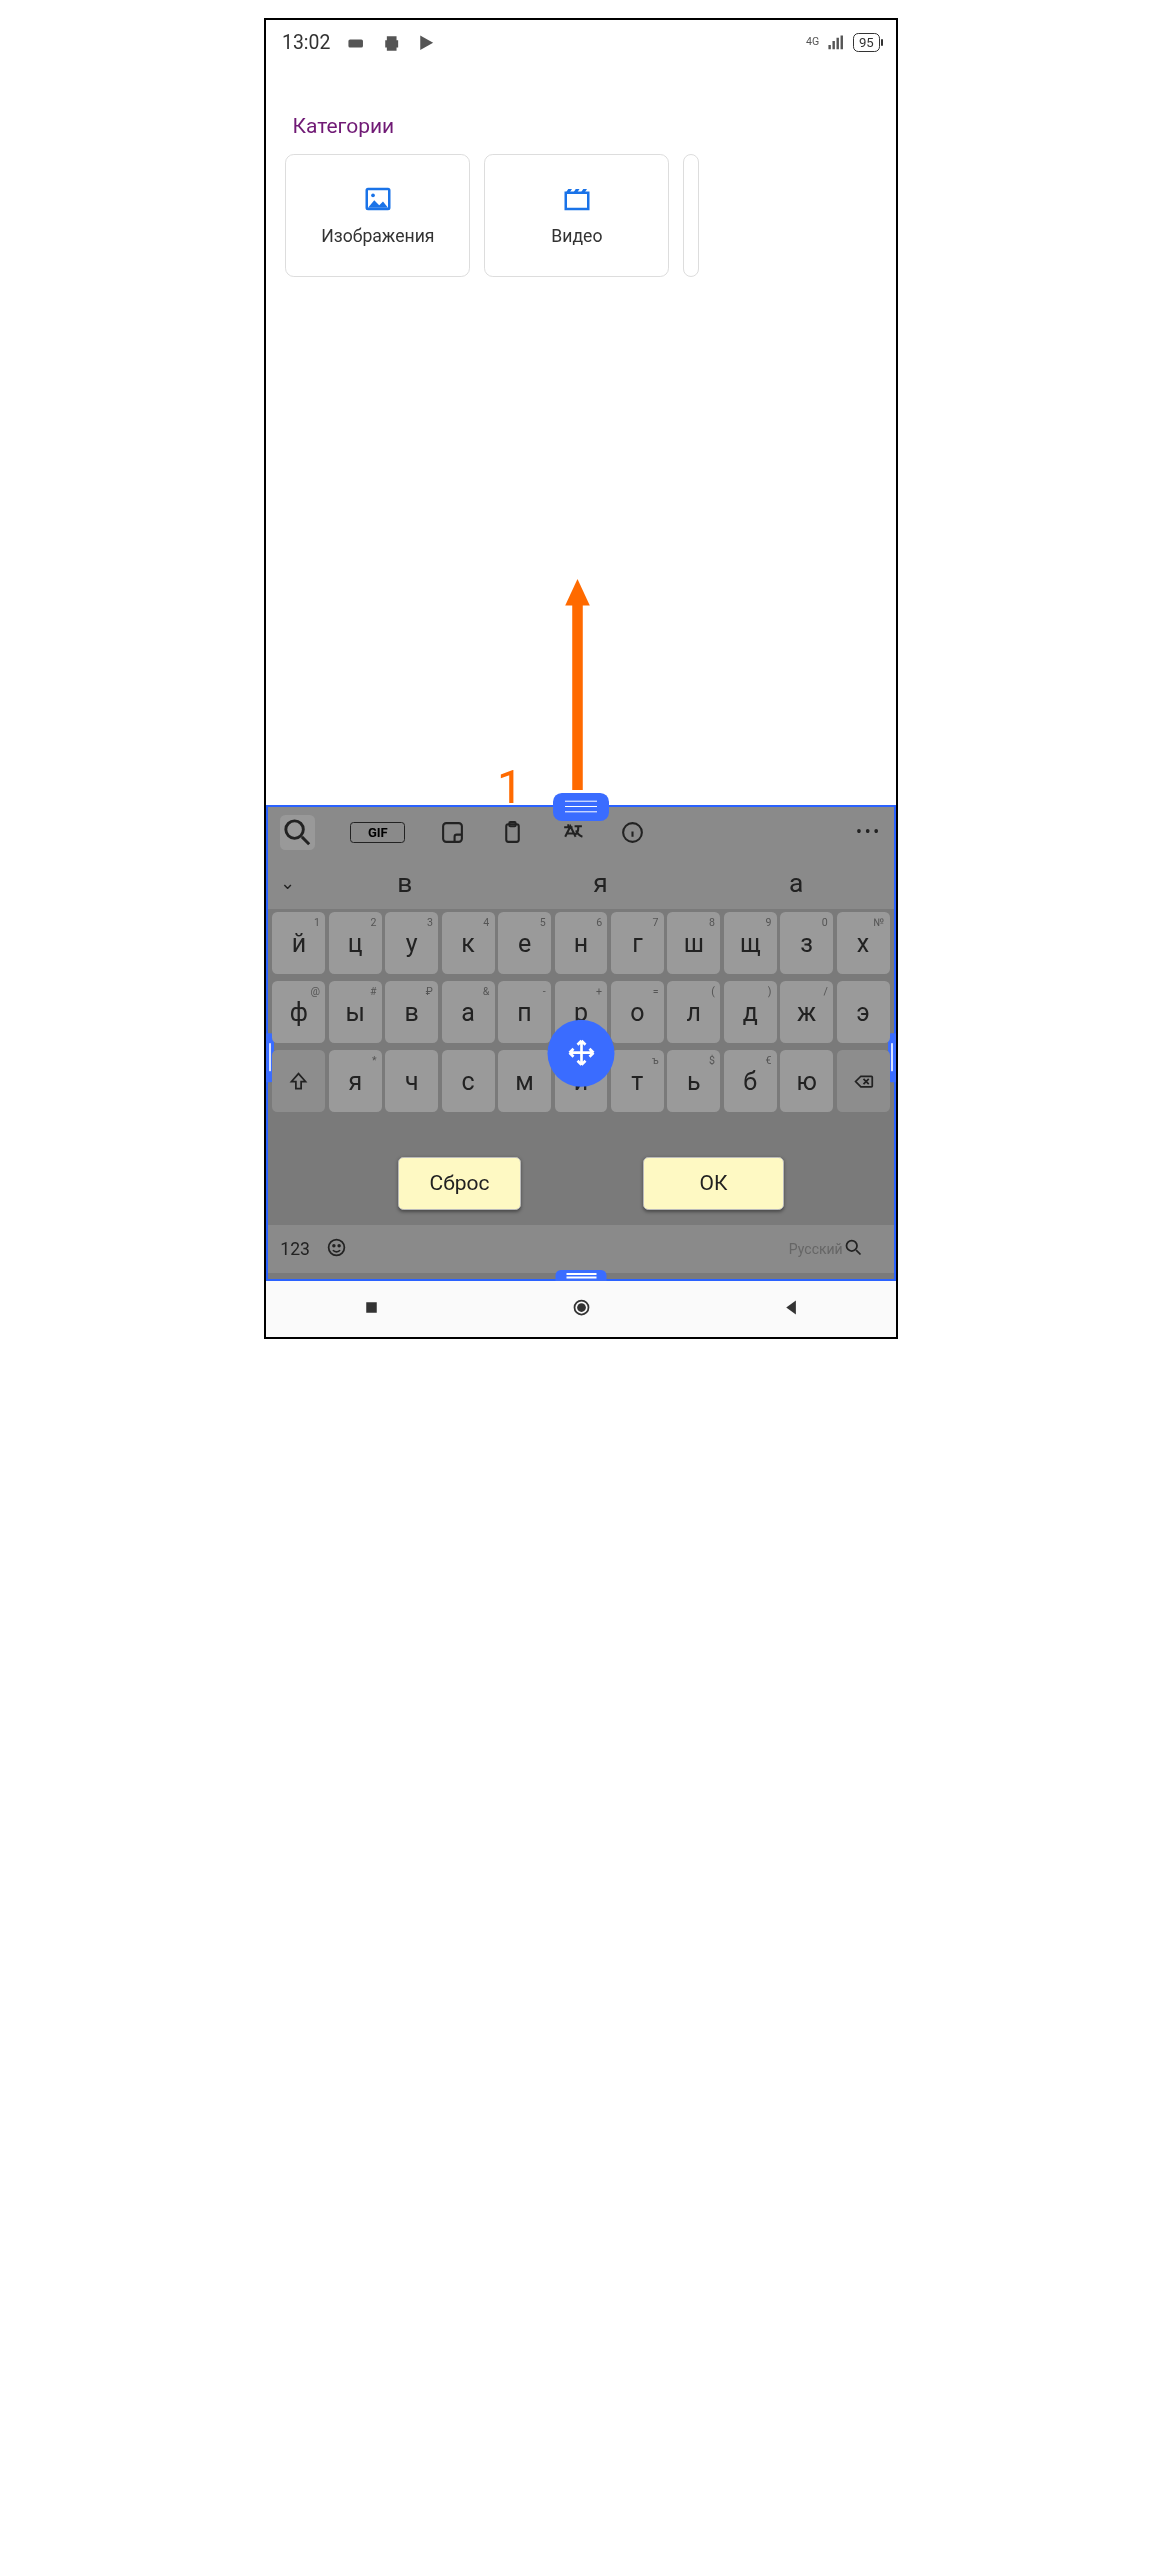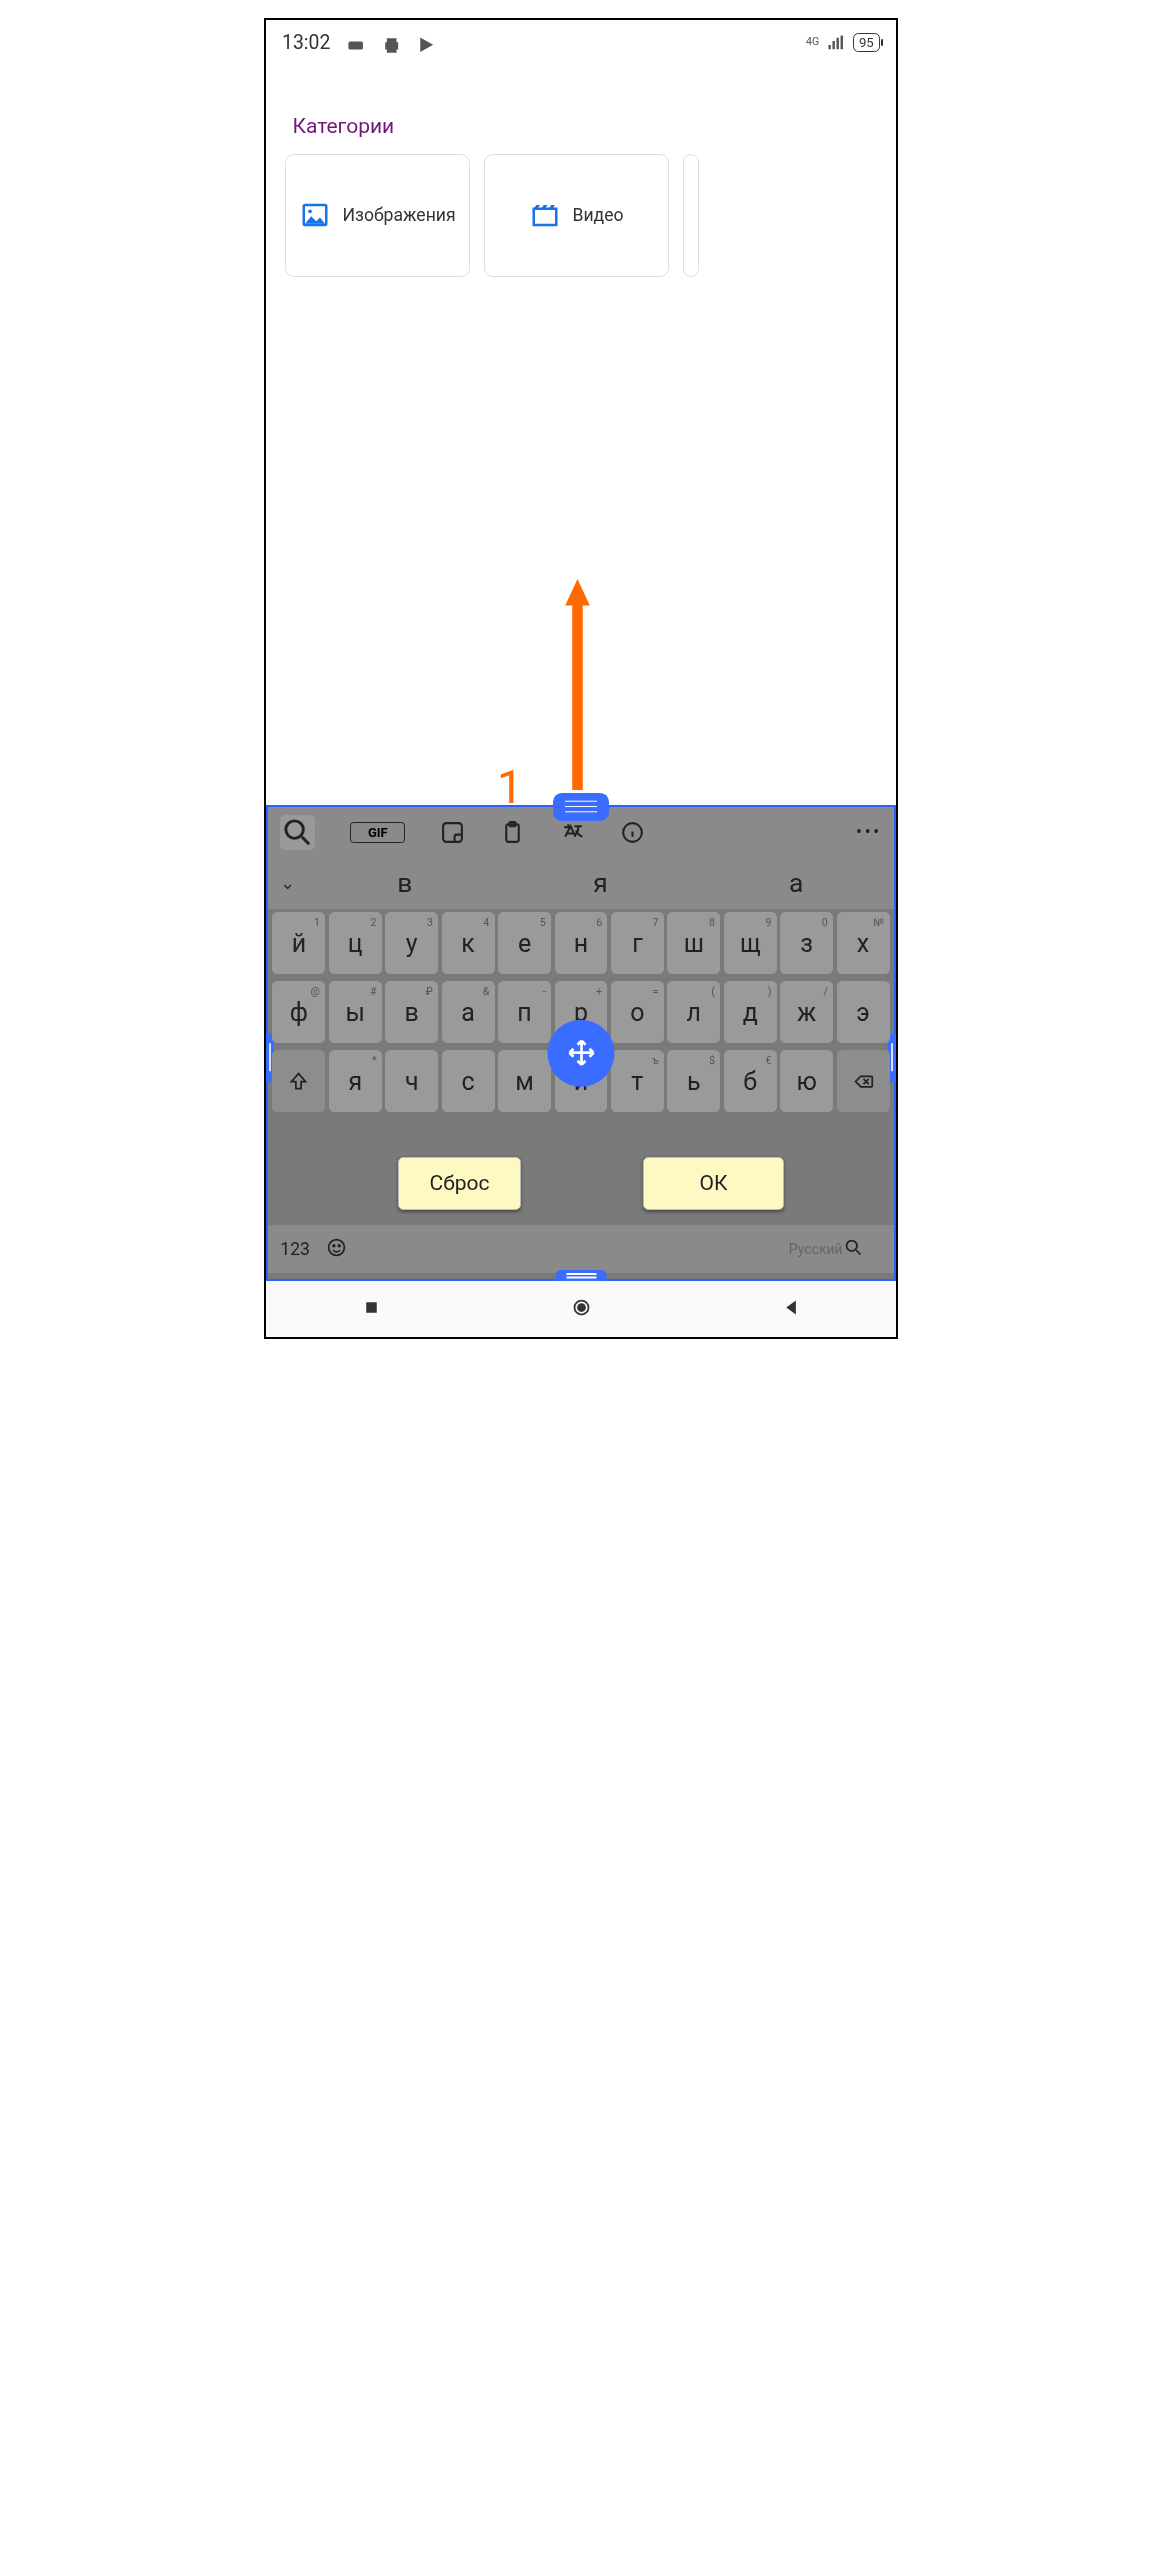--- a/index.html
+++ b/index.html
@@ -29,21 +29,21 @@
 
   
   .statusbar {
     height: 46px;
     display: flex;
     align-items: center;
     padding: 0 16px;
     font-size: 19.4px;
     color: #333;
   }
-  .statusbar .left { display: flex; align-items: flex-end; gap: 16px; }
+  .statusbar .left { display: flex; align-items: center; gap: 16px; }
   .statusbar .right { margin-left: auto; display: flex; align-items: center; gap: 7px; }
   .statusbar .ico { width: 19.4px; height: 19.4px; fill: #555; }
   .battery {
     border: 1.8px solid #333; border-radius: 5.3px;
     padding: 0.9px 5.3px; font-size: 13.2px; font-weight: 400;
     position: relative;
   }
   .battery::after {
     content: ""; position: absolute; right: -4.4px; top: 4.4px;
     width: 2.6px; height: 7px; background: #333; border-radius: 1.8px;
@@ -70,21 +70,21 @@
   }
 
   
   .cats-label { padding: 48px 26.4px 16px; font-size: 21px; color:#701a75; }
   .cats-row { display:flex; gap: 14px; padding: 0 19.4px; }
   .cat {
     flex: 0 0 185px;
     height: 123px;
     border: 0.9px solid #ddd;
     border-radius: 8.8px;
-    display:flex; flex-direction:row;
+    display:flex; flex-direction:column;
     align-items:center; justify-content:center;
     gap: 12.3px;
   }
   .cat.peek { flex: 0 0 16px; border-left:0.9px solid #ddd;}
   .cat svg { width: 30px; height: 30px; fill:#1a73e8; }
   .cat-label { font-size: 17.6px; color:#333; }
 
   
   .anno { color:#ff6a00; font-weight:400; position:absolute; }
   .anno.n1 { left: 231px; top: 740px; font-size: 46px; }

